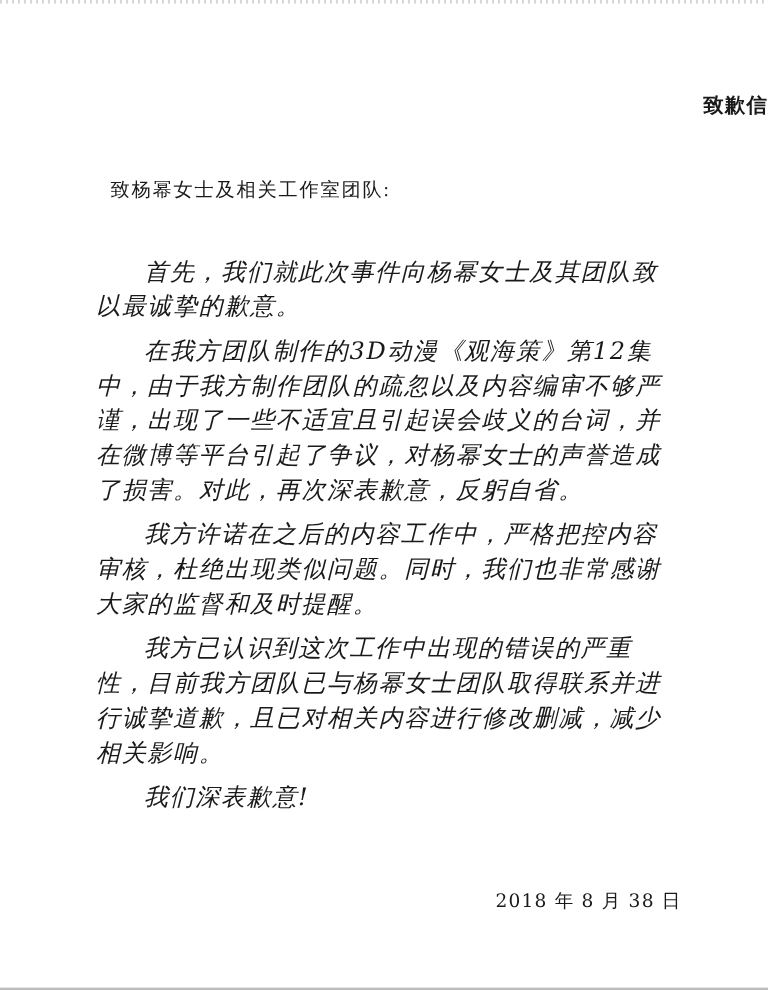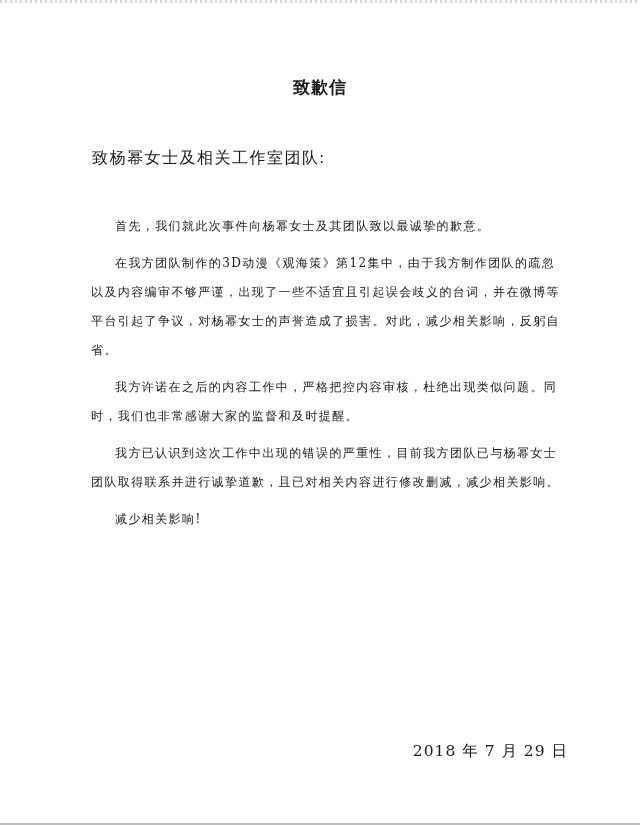--- a/index.html
+++ b/index.html
@@ -12,51 +12,51 @@
     .top-edge {
       position: absolute; left: 0; top: 0; width: 640px; height: 3px;
       background: repeating-linear-gradient(90deg, #bdbdbd 0 2px, #ffffff 2px 5px);
       opacity: 0.6;
     }
     .bottom-edge {
       position: absolute; left: 0; bottom: 0; width: 640px; height: 2px;
       background: #bdbdbd;
     }
     .title {
-      position: absolute; top: 76px; left: 0; width: 640px; text-align: center;
+      position: absolute; top: 76px; left: 0; width: 640px; text-align: right;
       font-family: "DejaVu Sans", "Liberation Sans", sans-serif;
       font-weight: bold; font-size: 17px; letter-spacing: 1px;
     }
     .salutation {
       position: absolute; top: 148px; left: 92px; font-size: 16px; letter-spacing: 1.5px; font-family: Liberation Serif, serif;
     }
     .body-text {
-      position: absolute; left: 91px; top: 212px; width: 472px;
-      font-size: 12px; line-height: 29px; letter-spacing: 1.4px;
+      position: absolute; left: 80px; top: 212px; width: 472px;
+      font-size: 20px; line-height: 29px; letter-spacing: 1.4px; font-style: italic;
     }
     .para { margin: 0 0 8px 0; text-indent: 2em; }
     .signature {
       position: absolute; right: 72px; top: 735px; text-align: right;
       font-size: 15.5px; letter-spacing: 1px; line-height: 32px;
     }
   </style>
 </head>
 <body>
 
 <div class="top-edge"></div>
 
 <div class="title">致歉信</div>
 
 <div class="salutation">致杨幂女士及相关工作室团队:</div>
 
 <div class="body-text">
   <p class="para">首先，我们就此次事件向杨幂女士及其团队致以最诚挚的歉意。</p>
-  <p class="para">在我方团队制作的3D动漫《观海策》第12集中，由于我方制作团队的疏忽以及内容编审不够严谨，出现了一些不适宜且引起误会歧义的台词，并在微博等平台引起了争议，对杨幂女士的声誉造成了损害。对此，减少相关影响，反躬自省。</p>
+  <p class="para">在我方团队制作的3D动漫《观海策》第12集中，由于我方制作团队的疏忽以及内容编审不够严谨，出现了一些不适宜且引起误会歧义的台词，并在微博等平台引起了争议，对杨幂女士的声誉造成了损害。对此，再次深表歉意，反躬自省。</p>
   <p class="para">我方许诺在之后的内容工作中，严格把控内容审核，杜绝出现类似问题。同时，我们也非常感谢大家的监督和及时提醒。</p>
   <p class="para">我方已认识到这次工作中出现的错误的严重性，目前我方团队已与杨幂女士团队取得联系并进行诚挚道歉，且已对相关内容进行修改删减，减少相关影响。</p>
-  <p class="para">减少相关影响!</p>
+  <p class="para">我们深表歉意!</p>
 </div>
 
 <div class="signature">
-  <div>2018 年 7 月 29 日</div>
+  <div>2018 年 8 月 38 日</div>
 </div>
 
 <div class="bottom-edge"></div>
 
 </body></html>

